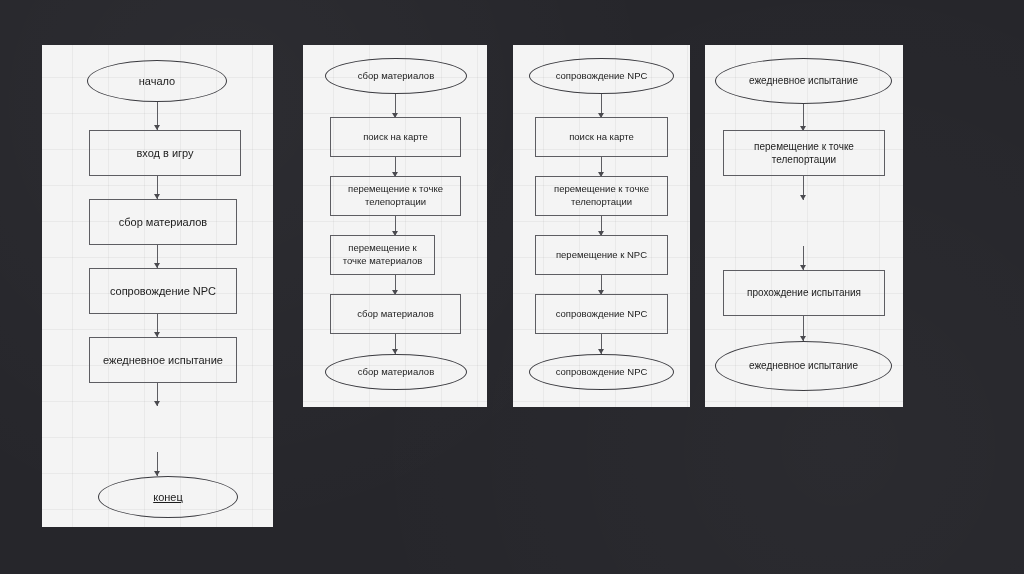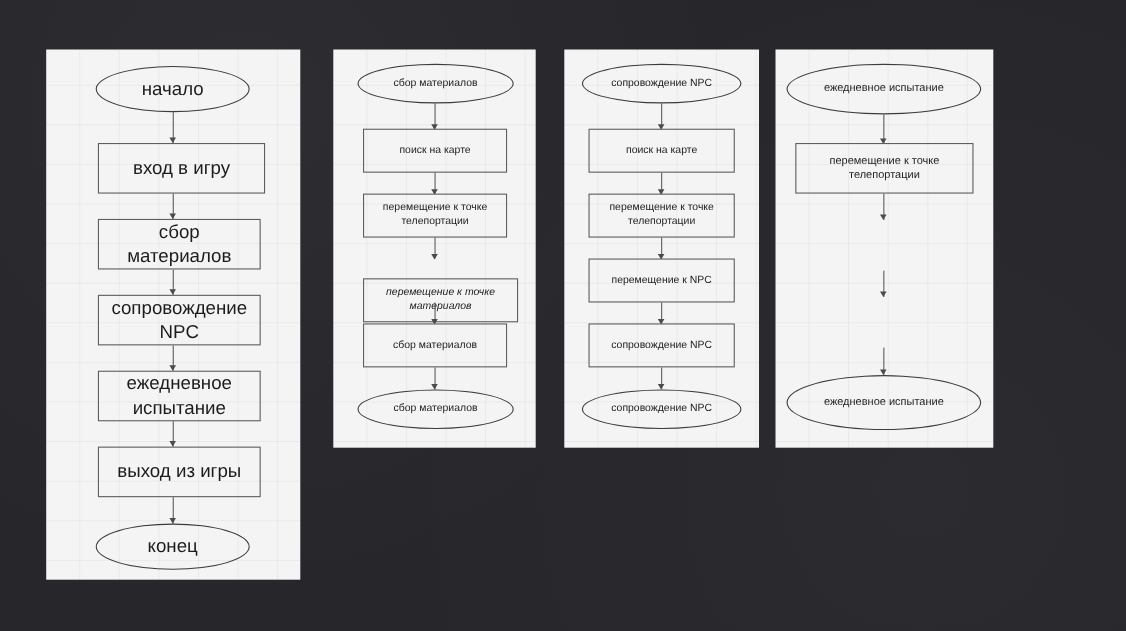--- a/index.html
+++ b/index.html
@@ -62,21 +62,21 @@
     background:#5d5d62;
   }
   .arrow{
     position:absolute;
     width:0;height:0;
     border-left:3.5px solid transparent;
     border-right:3.5px solid transparent;
     border-top:5px solid #4a4a4f;
   }
   
-  .p1 .node.box, .p1 .node.term{font-size:17px;}
+  .p1 .node.box, .p1 .node.term{font-size:11px;}
   .p2 .node.box, .p2 .node.term{font-size:9.5px;}
   .p3 .node.box, .p3 .node.term{font-size:9.5px;}
   .p4 .node.box, .p4 .node.term{font-size:10px;}
 </style>
 </head>
 <body>
 
 <div id="backdrop"></div>
 
 <div class="panel p1" style="left:42px;top:45px;width:231px;height:482px;">
@@ -105,27 +105,24 @@
     </div>
     <div class="conn" style="left:115px;top:269px;height:23px;"></div>
     <div class="arrow" style="left:111.5px;top:287px;"></div>
 
     <div class="node box" style="left:47px;top:292px;width:148px;height:46px;">
       <span class="lbl">ежедневное испытание</span>
     </div>
     <div class="conn" style="left:115px;top:338px;height:23px;"></div>
     <div class="arrow" style="left:111.5px;top:356px;"></div>
 
-    <div class="node box" style="left:47px;top:361px;width:148px;height:46px;">
-      <span class="lbl">выход из игры</span>
-    </div>
     <div class="conn" style="left:115px;top:407px;height:24px;"></div>
     <div class="arrow" style="left:111.5px;top:426px;"></div>
 
-    <div class="node term" style="left:45px;top:431px;width:140px;height:42px;">
+    <div class="node term" style="left:56px;top:431px;width:140px;height:42px;text-decoration:underline;">
       <span class="lbl">конец</span>
     </div>
 
   </div>
 </div>
 
 <div class="panel p2" style="left:303px;top:45px;width:184px;height:362px;">
   <div class="flow">
 
     <div class="node term" style="left:22px;top:13px;width:142px;height:36px;">
@@ -139,21 +136,21 @@
     </div>
     <div class="conn" style="left:92px;top:112px;height:19px;"></div>
     <div class="arrow" style="left:88.5px;top:127px;"></div>
 
     <div class="node box" style="left:27px;top:131px;width:131px;height:40px;">
       <span class="lbl">перемещение к точке телепортации</span>
     </div>
     <div class="conn" style="left:92px;top:171px;height:19px;"></div>
     <div class="arrow" style="left:88.5px;top:186px;"></div>
 
-    <div class="node box" style="left:27px;top:208px;width:141px;height:40px;font-style:italic;">
+    <div class="node box" style="left:27px;top:190px;width:105px;height:40px;">
       <span class="lbl">перемещение к точке материалов</span>
     </div>
     <div class="conn" style="left:92px;top:230px;height:19px;"></div>
     <div class="arrow" style="left:88.5px;top:245px;"></div>
 
     <div class="node box" style="left:27px;top:249px;width:131px;height:40px;">
       <span class="lbl">сбор материалов</span>
     </div>
     <div class="conn" style="left:92px;top:289px;height:20px;"></div>
     <div class="arrow" style="left:88.5px;top:304px;"></div>
@@ -216,20 +213,23 @@
 
     <div class="node box" style="left:18px;top:85px;width:162px;height:46px;">
       <span class="lbl">перемещение к точке телепортации</span>
     </div>
     <div class="conn" style="left:98px;top:131px;height:24px;"></div>
     <div class="arrow" style="left:94.5px;top:150px;"></div>
 
     <div class="conn" style="left:98px;top:201px;height:24px;"></div>
     <div class="arrow" style="left:94.5px;top:220px;"></div>
 
+    <div class="node box" style="left:18px;top:225px;width:162px;height:46px;">
+      <span class="lbl">прохождение испытания</span>
+    </div>
     <div class="conn" style="left:98px;top:271px;height:25px;"></div>
     <div class="arrow" style="left:94.5px;top:291px;"></div>
 
     <div class="node term" style="left:10px;top:296px;width:177px;height:50px;">
       <span class="lbl">ежедневное испытание</span>
     </div>
 
   </div>
 </div>
 

